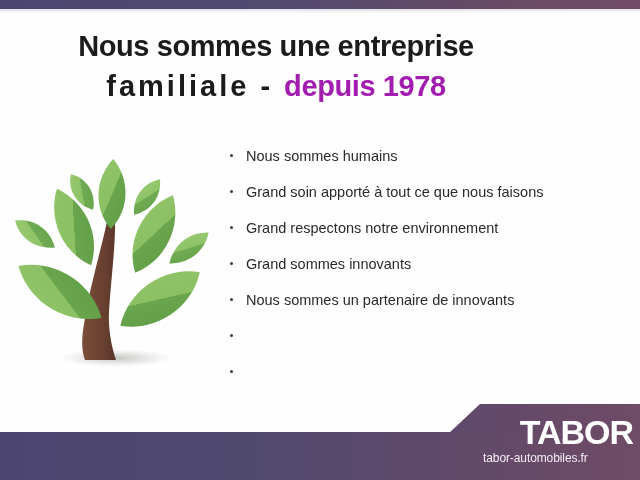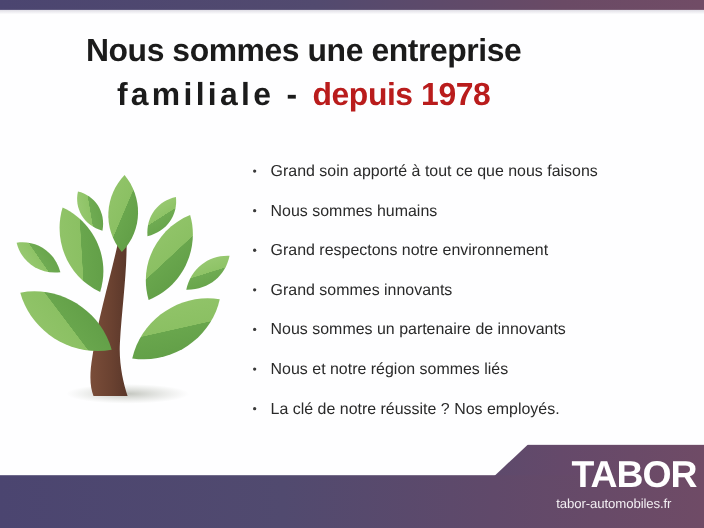--- a/index.html
+++ b/index.html
@@ -45,21 +45,21 @@
     top: 26px;
     width: 552px;
     text-align: center;
     font-size: 29px;
     font-weight: bold;
     letter-spacing: -0.4px;
     line-height: 1.38;
     color: #1b1b1b;
   }
   .heading .accent {
-    color: #b91c1c;
+    color: #a21caf;
   }
   .heading .line2 {
     display: block;
   }
   .heading .dash-gap {
     letter-spacing: 3px;
     margin-top: 13px;
   }
 
   
@@ -135,21 +135,21 @@
     color: #ffffff;
     text-align: right;
   }
   .logo-tagline {
     display: block;
     margin-top: 2px;
     font-size: 12px;
     letter-spacing: -0.1px;
     line-height: 14px;
     color: #f2eef2;
-    text-align: center;
+    text-align: left;
   }
 </style>
 </head>
 <body>
 
 <div id="slide">
 
   <div class="top-bar"></div>
   <div class="top-bar-shadow"></div>
 
@@ -231,45 +231,43 @@
         <g transform="translate(148,147) rotate(56)">
           <path d="M0,-48 C24,-23 26,20 0,48 C-26,20 -24,-23 0,-48 Z" fill="url(#gLeafA)"></path>
         </g>
       </g>
     </svg>
   </div>
 
   <ul class="bullets">
     <li>
       <span class="dot"></span>
+      <span>Nous sommes humains</span>
+    </li>
+    <li>
+      <span class="dot"></span>
       <span>Grand soin apporté à tout ce que nous faisons</span>
     </li>
     <li>
       <span class="dot"></span>
-      <span>Nous sommes humains</span>
-    </li>
-    <li>
-      <span class="dot"></span>
       <span>Grand respectons notre environnement</span>
     </li>
     <li>
       <span class="dot"></span>
       <span>Grand sommes innovants</span>
     </li>
     <li>
       <span class="dot"></span>
       <span>Nous sommes un partenaire de innovants</span>
     </li>
     <li>
       <span class="dot"></span>
-      <span>Nous et notre région sommes liés</span>
-    </li>
-    <li>
-      <span class="dot"></span>
-      <span>La clé de notre réussite ? Nos employés.</span>
+    </li>
+    <li>
+      <span class="dot"></span>
     </li>
   </ul>
 
   <div class="footer-wedge"></div>
   <div class="footer-base"></div>
 
   <div class="logo-block">
     <span class="logo-word">TABOR</span>
     <span class="logo-tagline">tabor-automobiles.fr</span>
   </div>

